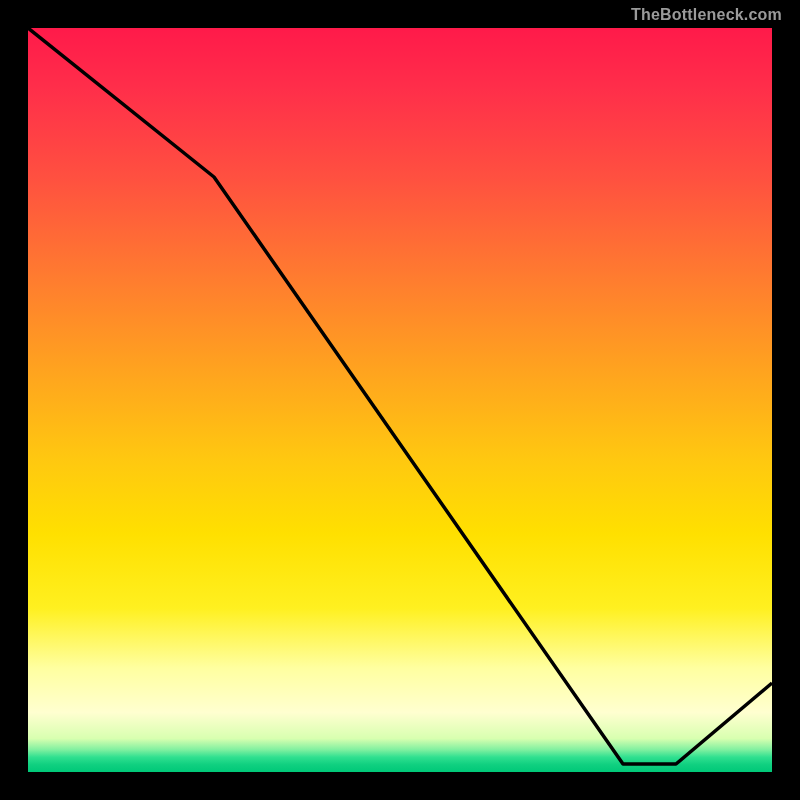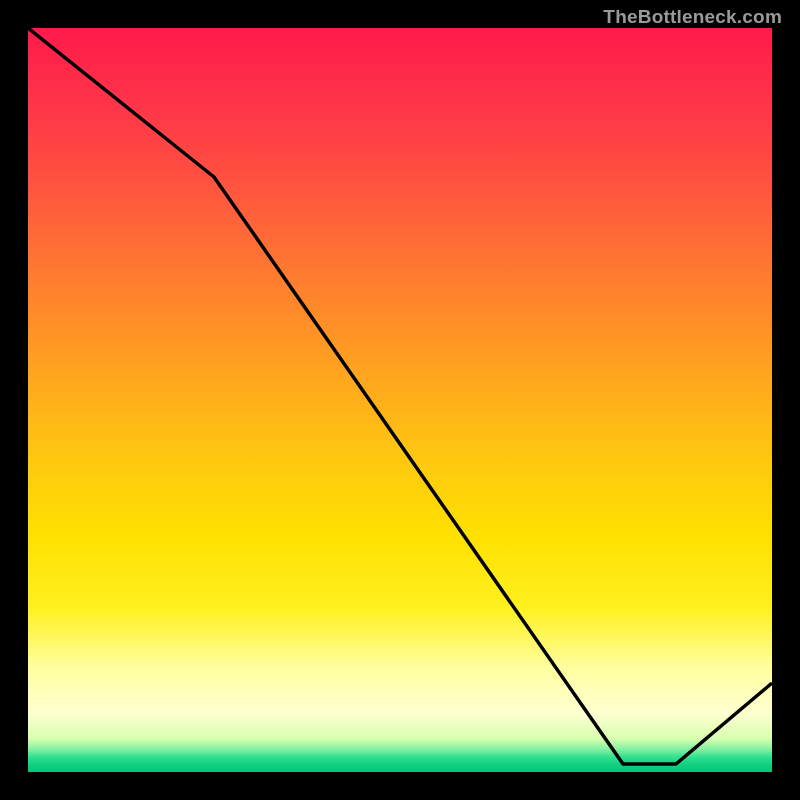--- a/index.html
+++ b/index.html
@@ -53,21 +53,21 @@
     left: 0;
     top: 0;
     width: 100%;
     height: 100%;
   }
   .watermark {
     position: absolute;
     right: 18px;
     top: 6px;
     color: #9a9a9a;
-    font-size: 19px;
+    font-size: 16px;
     font-weight: bold;
     letter-spacing: 0.2px;
   }
   .mark-label {
     position: absolute;
     color: #c03030;
     font-size: 9px;
     font-weight: bold;
     letter-spacing: -0.5px;
   }

